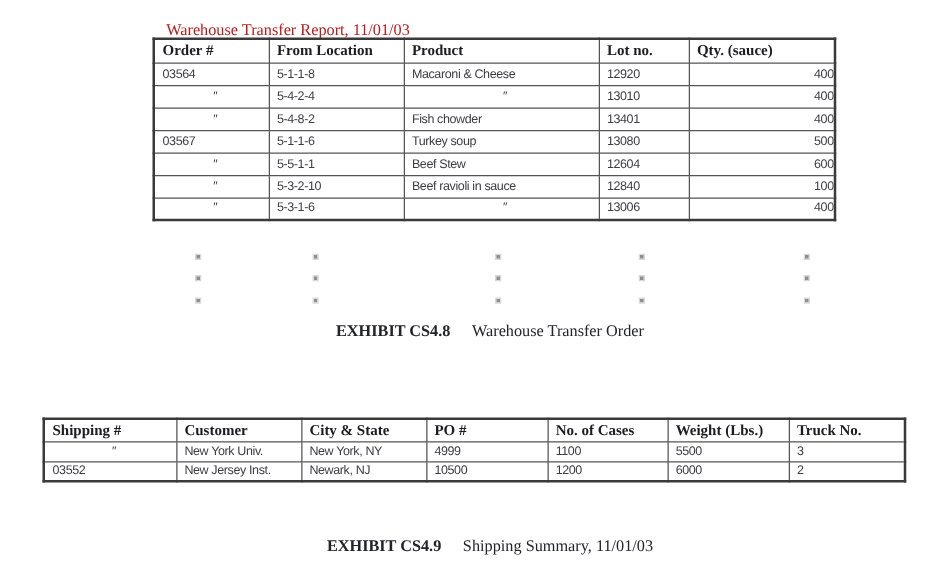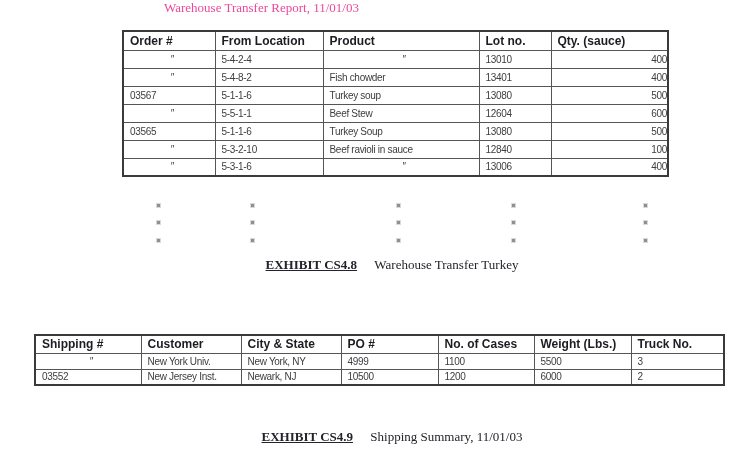--- a/index.html
+++ b/index.html
@@ -8,54 +8,53 @@
     background: #ffffff;
     position: relative;
     font-family: "Liberation Serif", serif;
     color: #1f1f24;
     overflow: hidden;
   }
 
   
   .doc-title {
     position: absolute;
-    left: 133px; top: 0;
+    left: 133px; top: 16px;
     font-size: 13px;
-    color: #ec4899;
+    color: #b91c1c;
     white-space: nowrap;
-    margin-left: 31px;
   }
   .caption {
     position: absolute;
     left: 0; width: 752px;
     text-align: center;
     font-size: 13px;
     color: #23232b;
     white-space: nowrap;
   }
-  .caption .cap-label { font-weight: bold; text-decoration: underline; }
+  .caption .cap-label { font-weight: bold; }
   .caption .cap-text  { margin-left: 14px; }
   #caption-1 { top: 257px; padding-left: 16px; }
   #caption-2 { top: 429px; padding-left: 16px; }
 
   
   table.exhibit {
     position: absolute;
     border-collapse: collapse;
     table-layout: fixed;
     border: 2px solid #3a3a3a;
   }
   table.exhibit th, table.exhibit td {
     border: 1px solid #555;
     overflow: hidden;
     white-space: nowrap;
     padding: 0 0 0 6px;
   }
   table.exhibit th {
-    font-family: Liberation Sans, sans-serif;
+    font-family: Liberation Serif, serif;
     font-weight: bold;
     font-size: 12px;
     color: #1c1c22;
     text-align: left;
   }
   table.exhibit td {
     font-family: "Liberation Sans", sans-serif;
     font-size: 10px;
     letter-spacing: -0.3px;
     color: #3d3d42;
@@ -97,20 +96,27 @@
       <tr class="header-row">
         <th class="align-center">Order #</th>
         <th class="align-center">From Location</th>
         <th>Product</th>
         <th>Lot no.</th>
         <th>Qty. (sauce)</th>
       </tr>
     </thead>
     <tbody>
       <tr>
+        <td class="">03564</td>
+        <td class="">5-1-1-8</td>
+        <td class="">Macaroni &amp; Cheese</td>
+        <td class="">12920</td>
+        <td class="align-right">400</td>
+      </tr>
+      <tr>
         <td class="align-center">″</td>
         <td class="">5-4-2-4</td>
         <td class="align-center">″</td>
         <td class="">13010</td>
         <td class="align-right">400</td>
       </tr>
       <tr>
         <td class="align-center">″</td>
         <td class="">5-4-8-2</td>
         <td class="">Fish chowder</td>
@@ -123,27 +129,20 @@
         <td class="">Turkey soup</td>
         <td class="">13080</td>
         <td class="align-right">500</td>
       </tr>
       <tr>
         <td class="align-center">″</td>
         <td class="">5-5-1-1</td>
         <td class="">Beef Stew</td>
         <td class="">12604</td>
         <td class="align-right">600</td>
-      </tr>
-      <tr>
-        <td class="">03565</td>
-        <td class="">5-1-1-6</td>
-        <td class="">Turkey Soup</td>
-        <td class="">13080</td>
-        <td class="align-right">500</td>
       </tr>
       <tr>
         <td class="align-center">″</td>
         <td class="">5-3-2-10</td>
         <td class="">Beef ravioli in sauce</td>
         <td class="">12840</td>
         <td class="align-right">100</td>
       </tr>
       <tr>
         <td class="align-center">″</td>
@@ -168,21 +167,21 @@
     <div class="dot" style="left: 644px; top: 221px;"></div>
     <div class="dot" style="left: 157px; top: 239px;"></div>
     <div class="dot" style="left: 251px; top: 239px;"></div>
     <div class="dot" style="left: 397px; top: 239px;"></div>
     <div class="dot" style="left: 512px; top: 239px;"></div>
     <div class="dot" style="left: 644px; top: 239px;"></div>
   </div>
 
 <div id="caption-1" class="caption">
   <span class="cap-label">EXHIBIT CS4.8</span>
-  <span class="cap-text">Warehouse Transfer Turkey</span>
+  <span class="cap-text">Warehouse Transfer Order</span>
 </div>
 
 <table id="shipping-table" class="exhibit">
   <colgroup>
     <col style="width:106px">
       <col style="width:100px">
       <col style="width:100px">
     <col style="width:97px">
       <col style="width:96px">
       <col style="width:97px">

